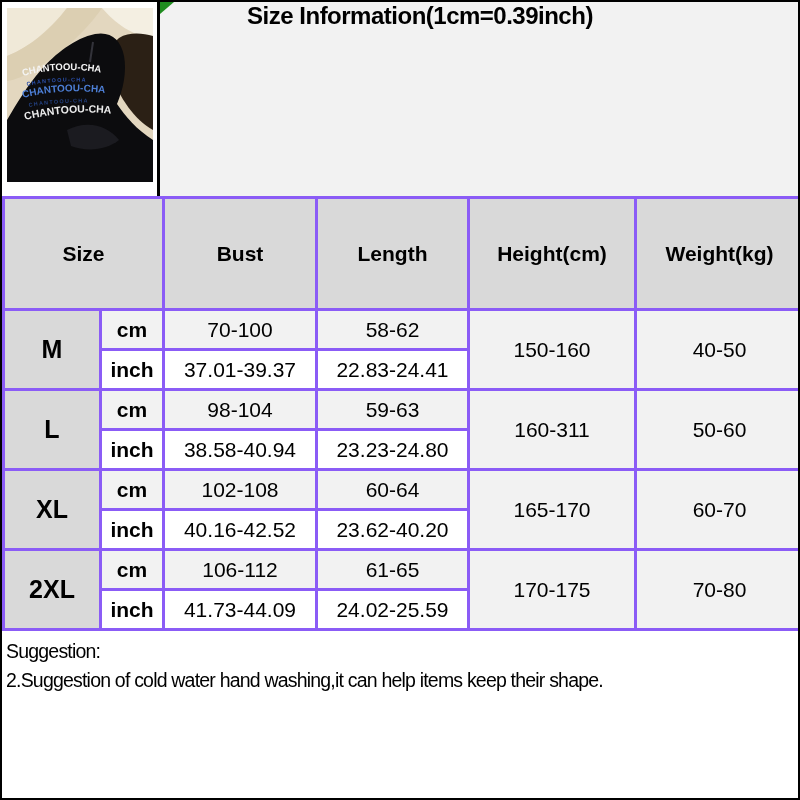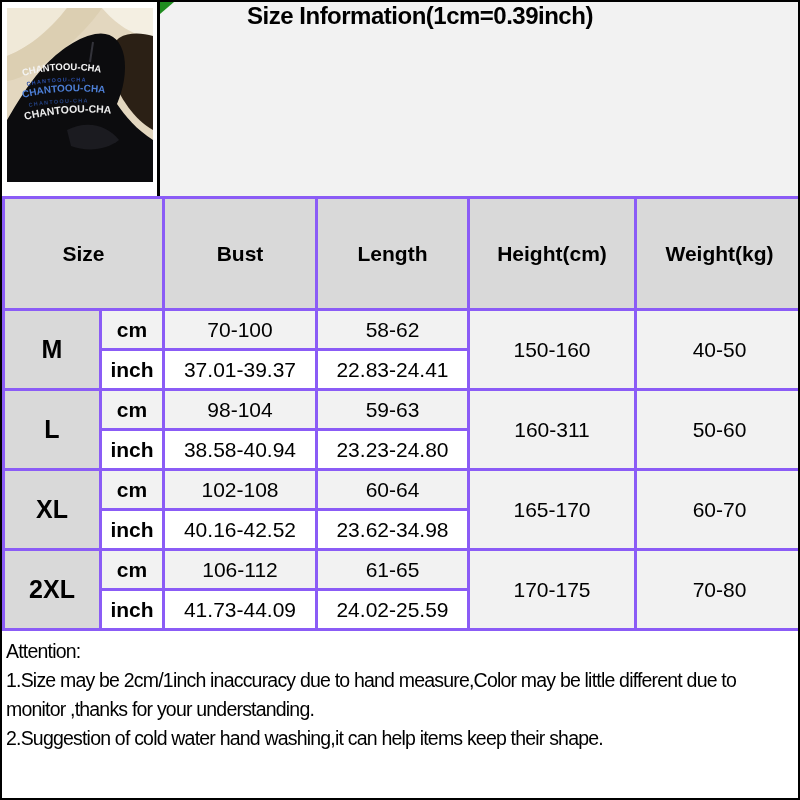--- a/index.html
+++ b/index.html
@@ -166,38 +166,37 @@
         <td rowspan="2" class="size-label">XL</td>
         <td class="unit">cm</td>
         <td class="val">102-108</td>
         <td class="val">60-64</td>
         <td rowspan="2" class="merged">165-170</td>
         <td rowspan="2" class="merged">60-70</td>
       </tr>
       <tr class="data-row inch-row">
         <td class="unit">inch</td>
         <td class="val">40.16-42.52</td>
-        <td class="val">23.62-34.98</td>
+        <td class="val">23.62-40.20</td>
       </tr>
 
       <tr class="data-row cm-row">
         <td rowspan="2" class="size-label">2XL</td>
         <td class="unit">cm</td>
         <td class="val">106-112</td>
         <td class="val">61-65</td>
         <td rowspan="2" class="merged">170-175</td>
         <td rowspan="2" class="merged">70-80</td>
       </tr>
       <tr class="data-row inch-row">
         <td class="unit">inch</td>
         <td class="val">41.73-44.09</td>
         <td class="val">24.02-25.59</td>
       </tr>
     </tbody>
   </table>
 
   <div class="attention">
-    <div>Attention:</div>
-    <div>1.Size may be 2cm/1inch inaccuracy due to hand measure,Color may be little different due to monitor ,thanks for your understanding.</div>
+    <div>Suggestion:</div>
     <div>2.Suggestion of cold water hand washing,it can help items keep their shape.</div>
   </div>
 
 </div>
 
 </body></html>

